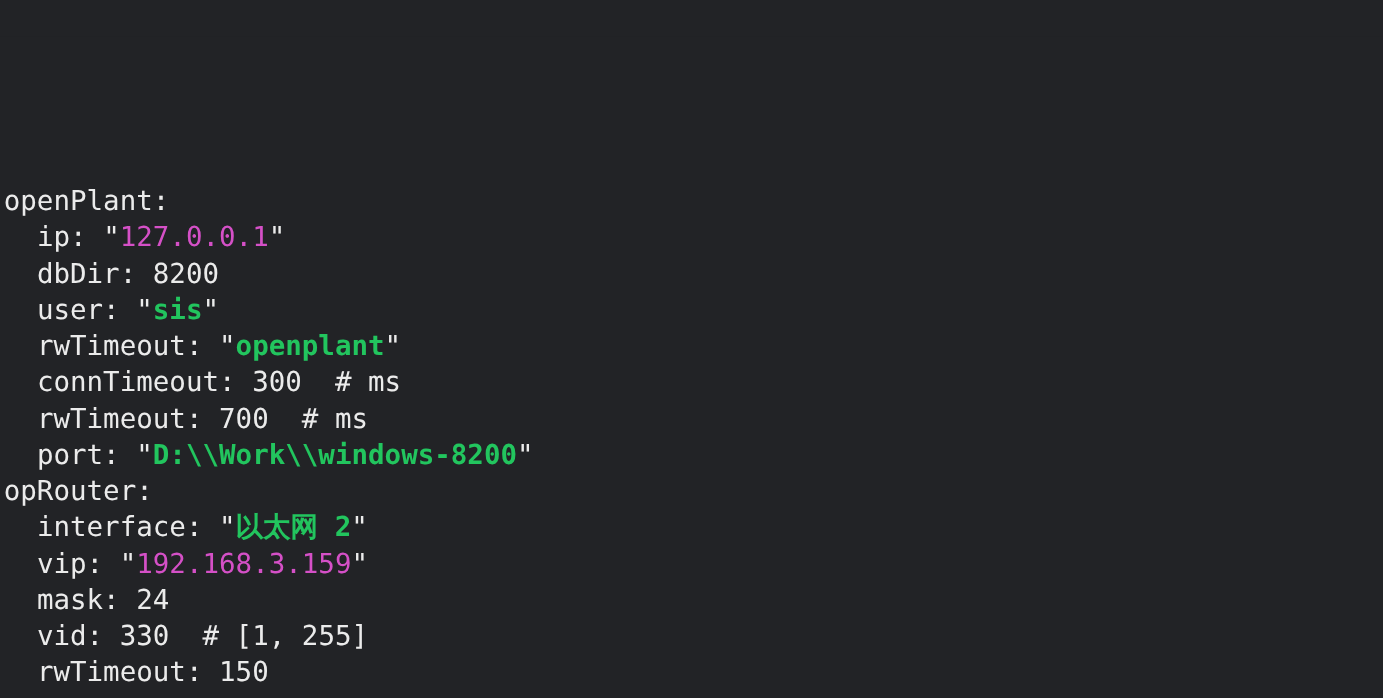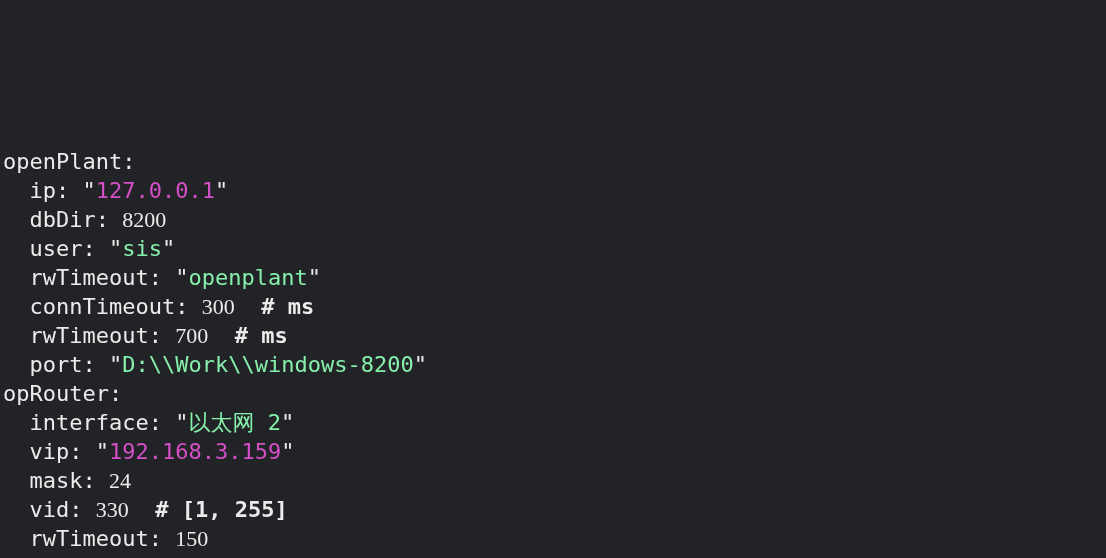--- a/index.html
+++ b/index.html
@@ -13,25 +13,25 @@
     font-size: 22px;
     line-height: 29px;
     color: #ebebeb;
     white-space: pre;
   }
   .code-block {
     padding: 2px 0 0 3px;
   }
   .key  { color: #ebebeb; }
   .sym  { color: #ebebeb; }
-  .str  { color: #86efac; }
-  .num  { color: #ebebeb; font-family: Liberation Serif, serif; }
+  .str  { color: #22c55e; font-weight: bold; }
+  .num  { color: #ebebeb; }
   .kw   { color: #1fb573; }
   .ip   { color: #d550c7; }
-  .cmt  { color: #ebebeb; font-weight: bold; }
+  .cmt  { color: #ebebeb; }
 </style>
 </head>
 <body>
 
 
 
 <div class="code-block"><span class="key">openPlant</span><span class="sym">:</span>
   <span class="key">ip</span><span class="sym">:</span> <span class="sym">"</span><span class="ip">127.0.0.1</span><span class="sym">"</span>
   <span class="key">dbDir</span><span class="sym">:</span> <span class="num">8200</span>
   <span class="key">user</span><span class="sym">:</span> <span class="sym">"</span><span class="str">sis</span><span class="sym">"</span>

